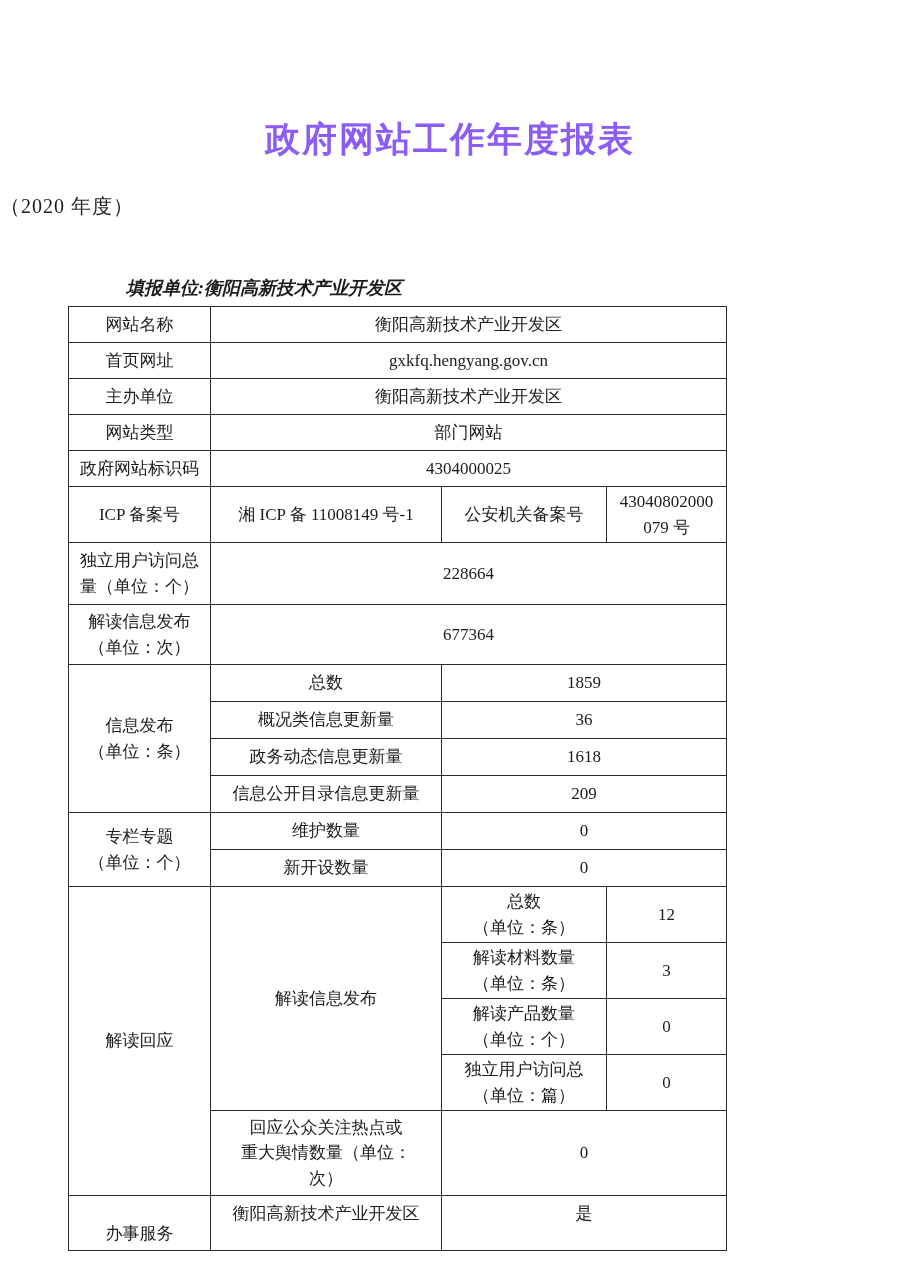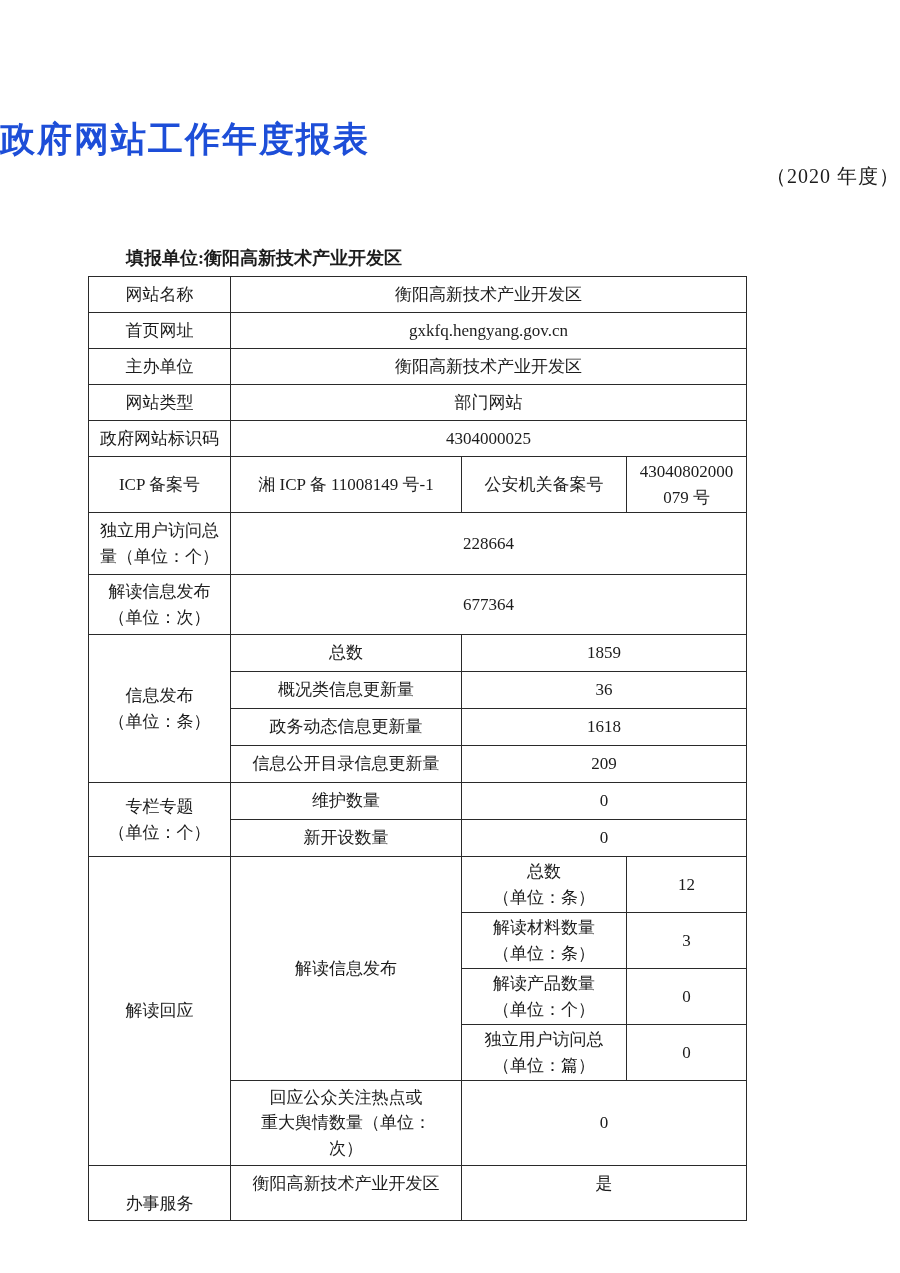--- a/index.html
+++ b/index.html
@@ -8,44 +8,46 @@
     background: #ffffff;
     color: #1c1c1c;
     font-family: "Liberation Serif", "DejaVu Serif", serif;
     position: relative;
     overflow: hidden;
   }
   .page { width: 900px; height: 1273px; position: relative; }
 
   .doc-title {
     margin: 118px 0 0 0;
-    text-align: left;
+    text-align: center;
     font-size: 35px;
     font-weight: bold;
     letter-spacing: 2px;
     line-height: 44px;
-    color: #1d4ed8;
+    color: #8b5cf6;
   }
   .doc-subtitle {
-    text-align: right;
+    margin-top: 30px;
+    text-align: left;
     font-size: 20px;
     letter-spacing: 1px;
     line-height: 28px;
   }
   .reporting-unit {
     margin: 56px 0 0 126px;
     font-size: 18px;
     font-weight: bold;
     line-height: 24px;
+    font-style: italic;
   }
 
   table.report-table {
     border-collapse: collapse;
     table-layout: fixed;
-    margin: 6px 0 0 88px;
+    margin: 6px 0 0 68px;
     width: 658px;
   }
   .report-table td {
     border: 1px solid #2a2a2a;
     text-align: center;
     vertical-align: middle;
     font-size: 17px;
     line-height: 1.5;
     padding: 2px 4px;
     white-space: pre-line;

